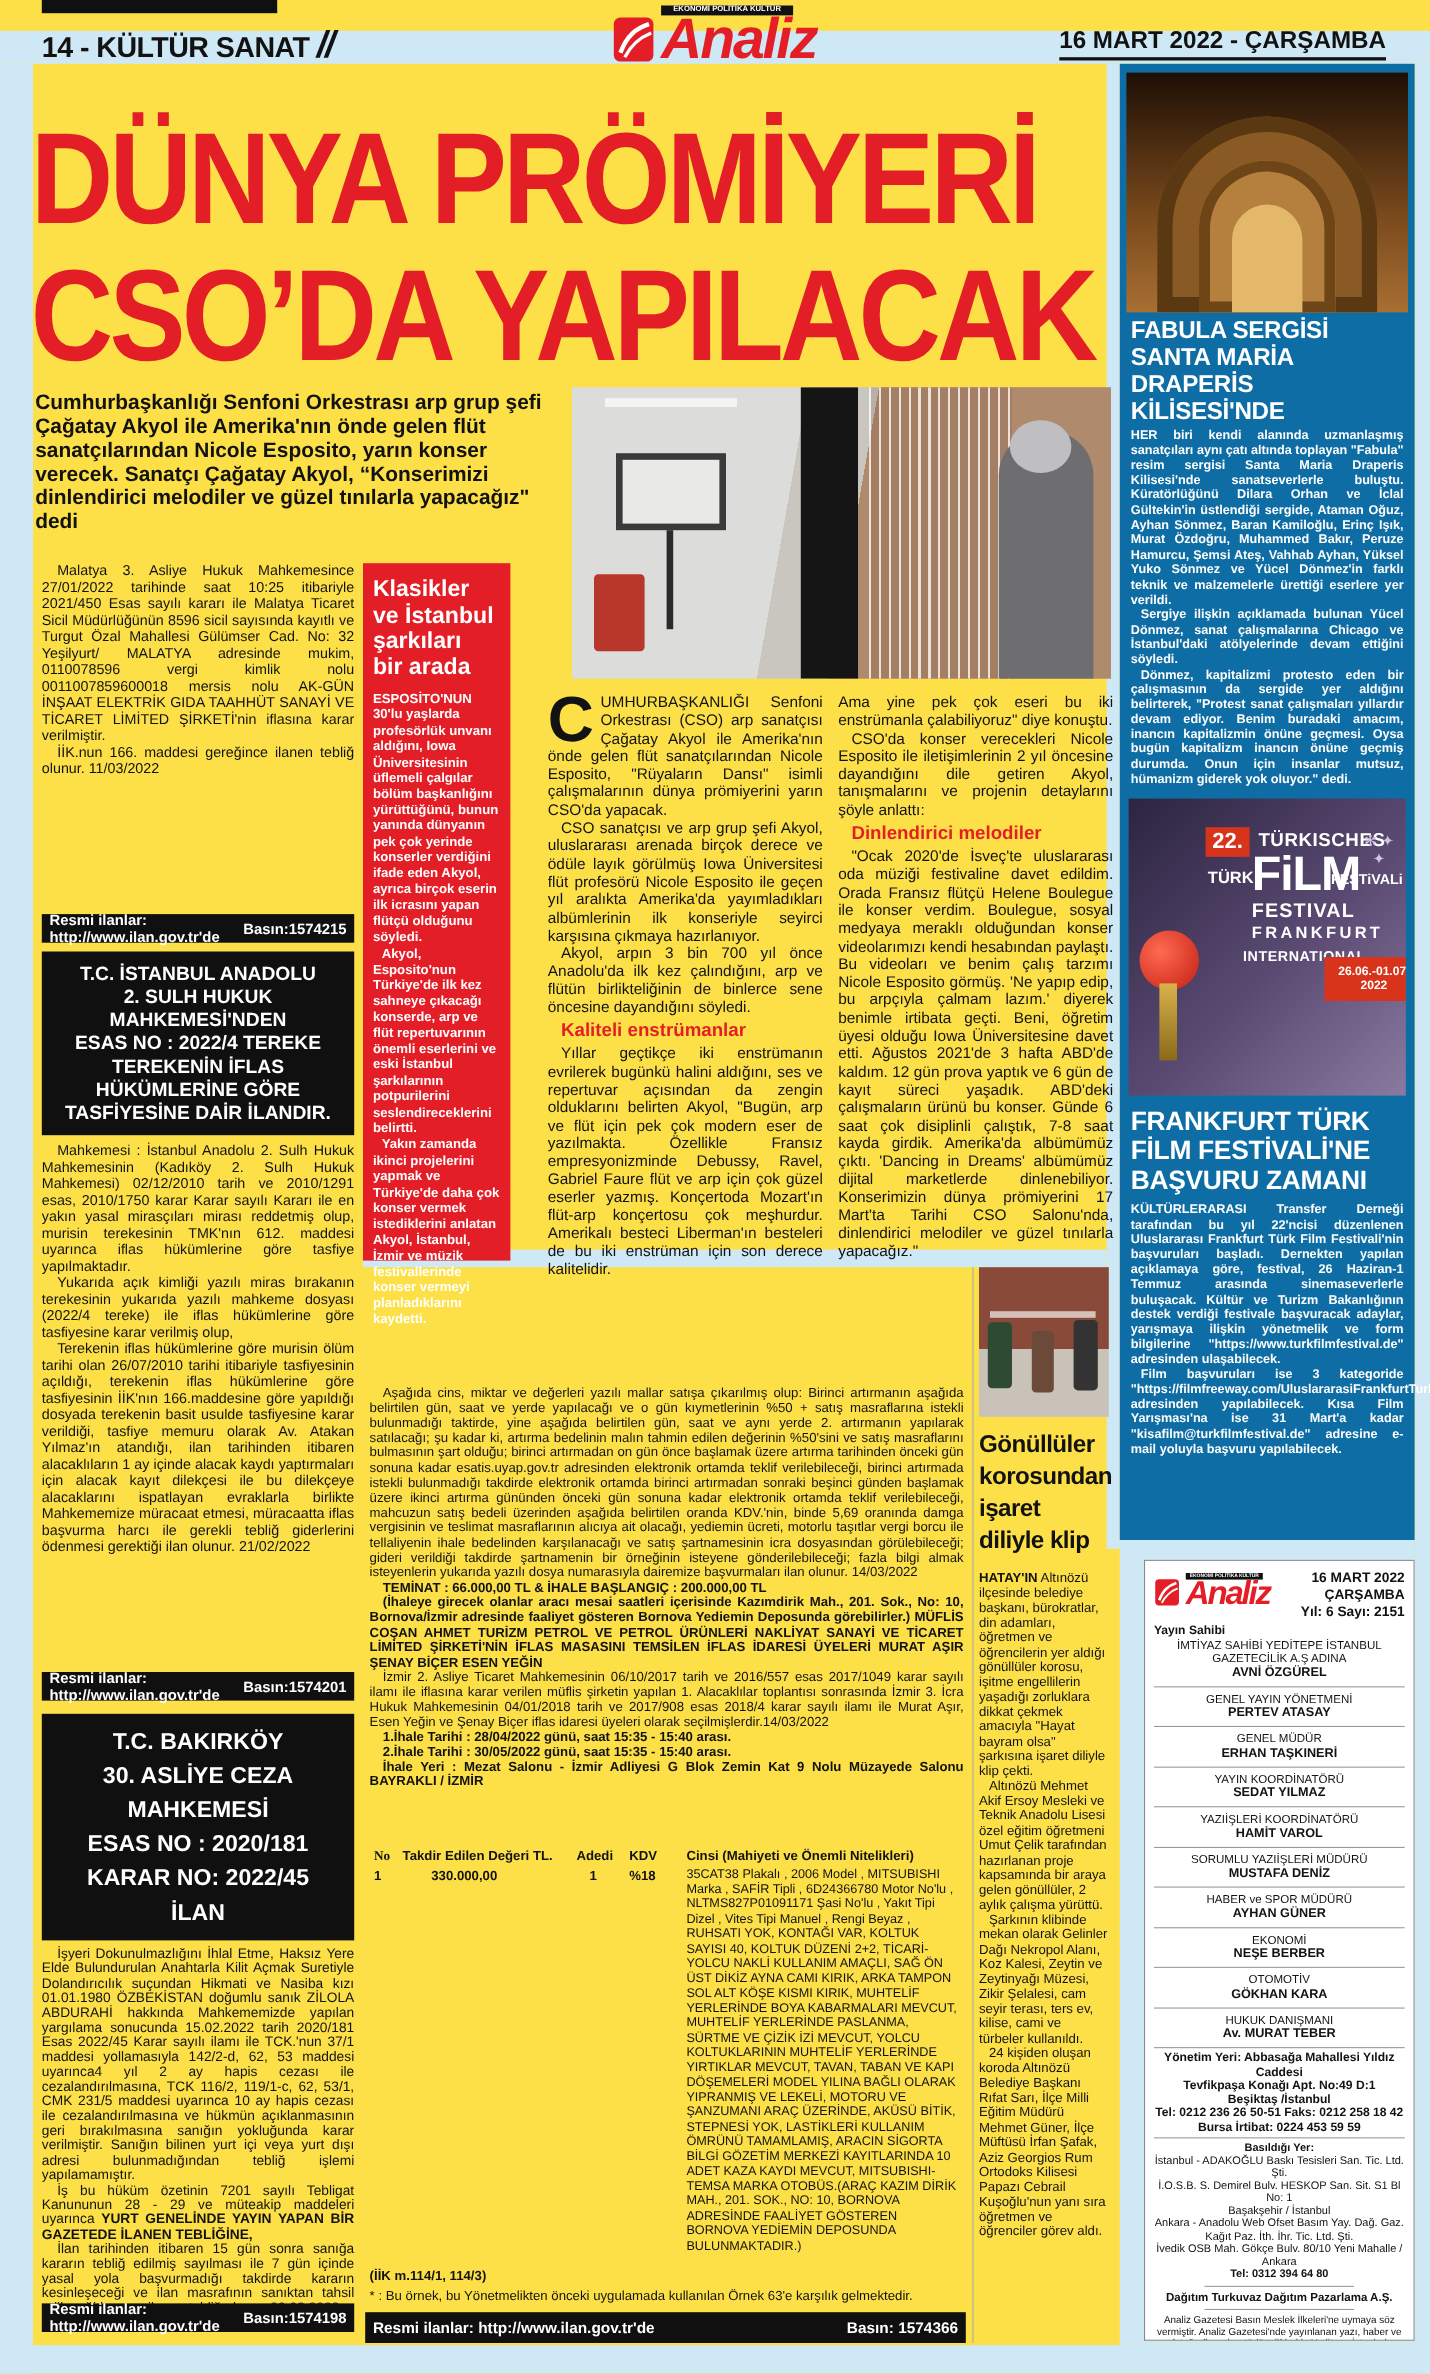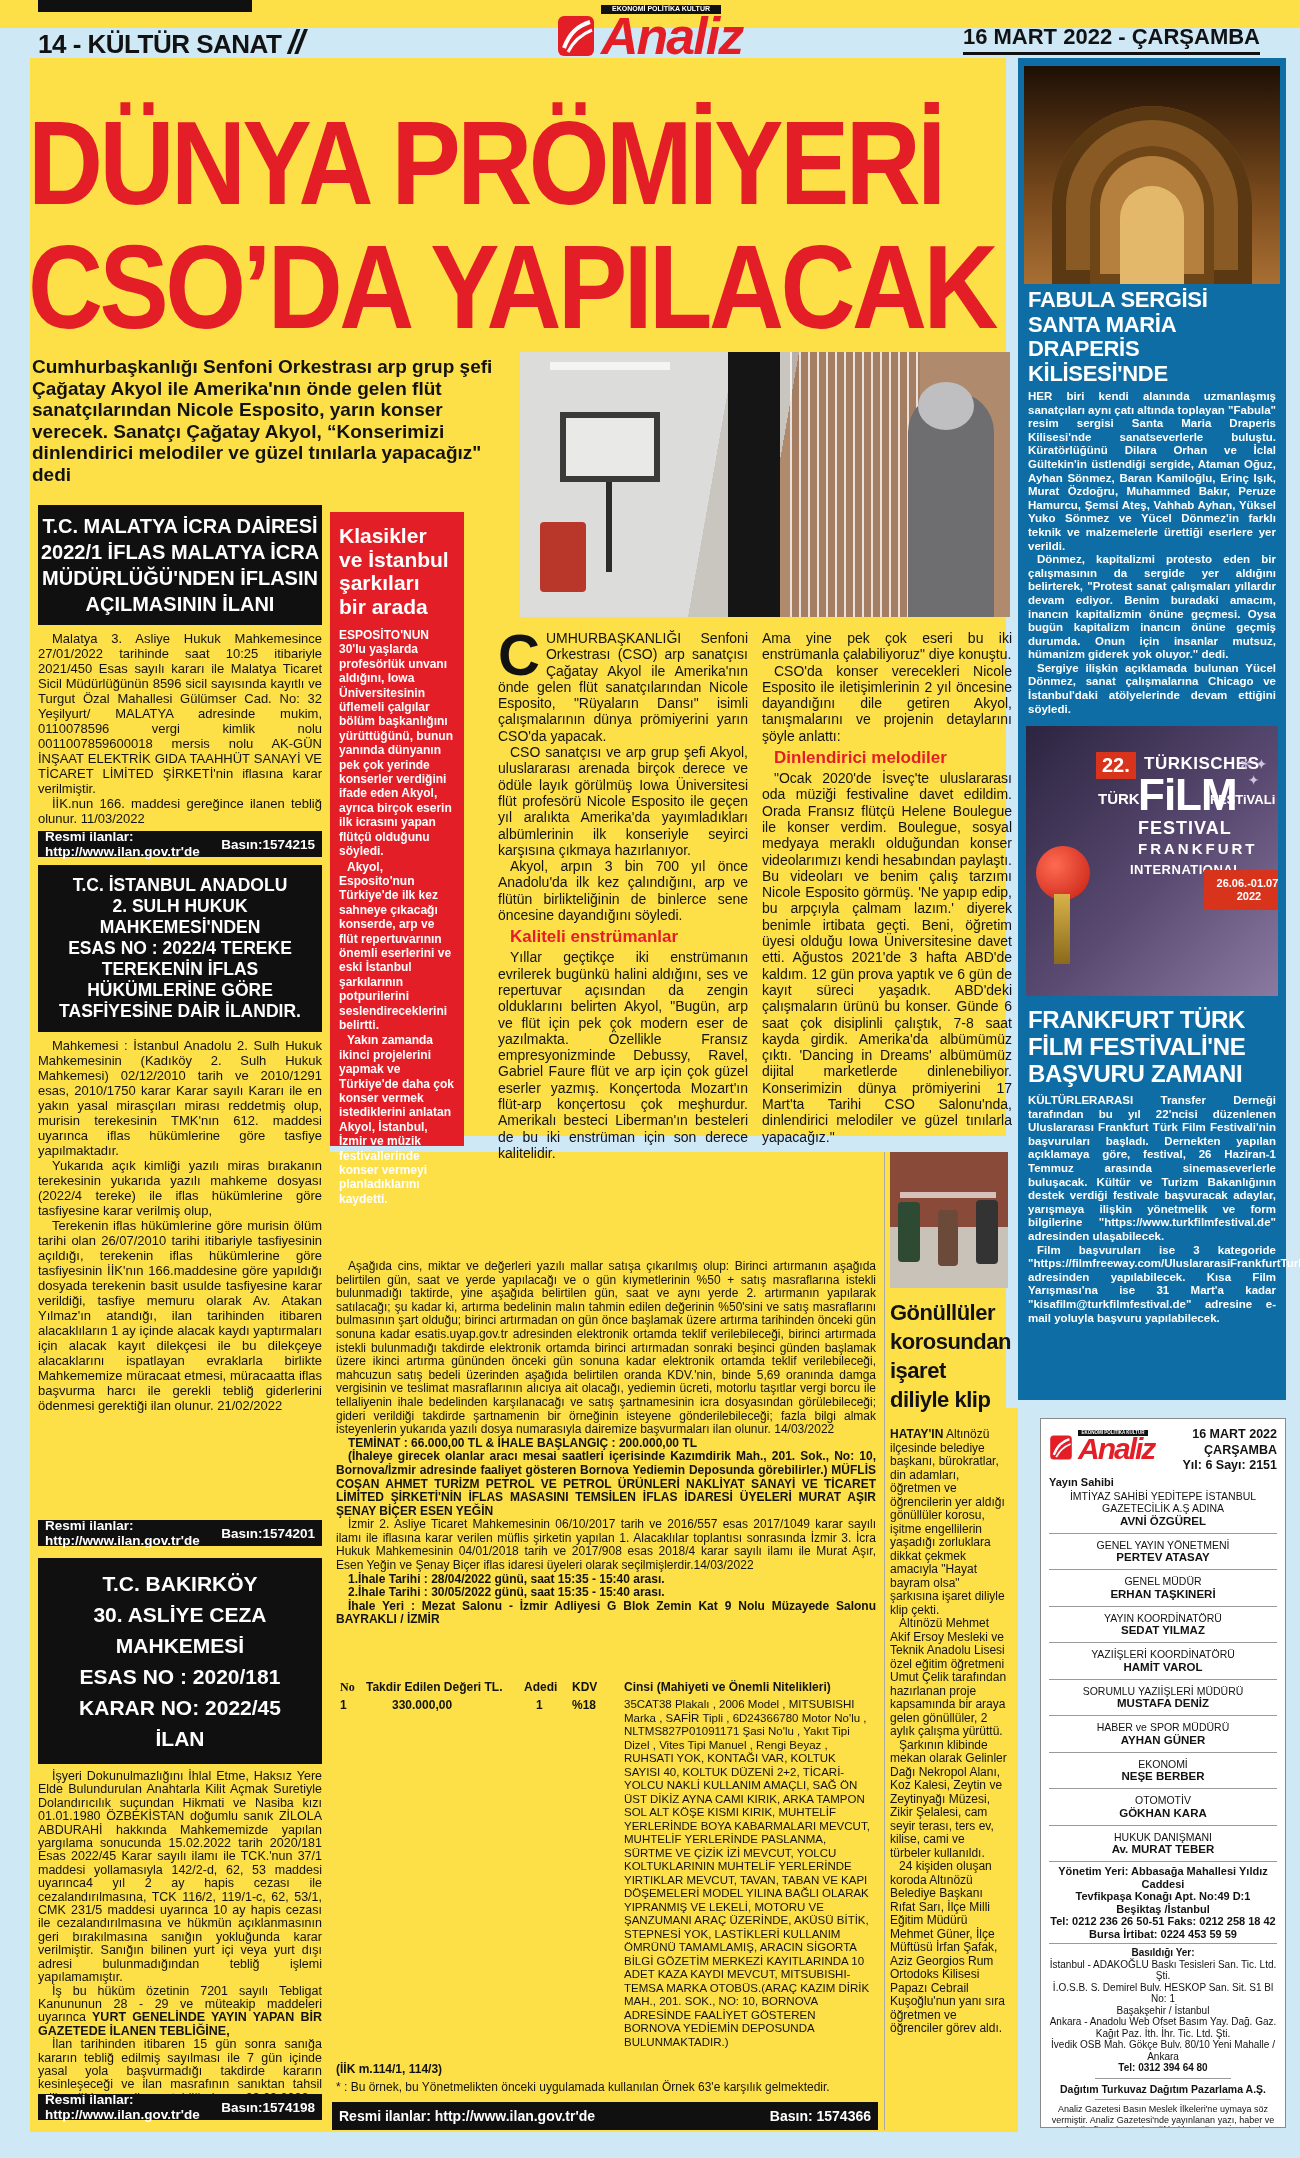--- a/index.html
+++ b/index.html
@@ -126,26 +126,20 @@
       <div>ve İstanbul</div>
       <div>şarkıları</div>
       <div>bir arada</div>
     </div>
     <p><span style="font-weight:800;">ESPOSİTO'NUN</span><span> 30'lu yaşlarda profesörlük unvanı aldığını, Iowa Üniversitesinin üflemeli çalgılar bölüm başkanlığını yürüttüğünü, bunun yanında dünyanın pek çok yerinde konserler verdiğini ifade eden Akyol, ayrıca birçok eserin ilk icrasını yapan flütçü olduğunu söyledi.</span></p>
     <p>Akyol, Esposito'nun Türkiye'de ilk kez sahneye çıkacağı konserde, arp ve flüt repertuvarının önemli eserlerini ve eski İstanbul şarkılarının potpurilerini seslendireceklerini belirtti.</p>
     <p>Yakın zamanda ikinci projelerini yapmak ve Türkiye'de daha çok konser vermek istediklerini anlatan Akyol, İstanbul, İzmir ve müzik festivallerinde konser vermeyi planladıklarını kaydetti.</p>
   </div>
 
   <div class="abs" style="left:38px;top:505px;width:284px;height:352px;">
-    <div class="notice-title" style="font-size:20px;line-height:26px;padding:8px 2px;">
-      <div>T.C. MALATYA İCRA DAİRESİ</div>
-      <div>2022/1 İFLAS MALATYA İCRA</div>
-      <div>MÜDÜRLÜĞÜ'NDEN İFLASIN</div>
-      <div>AÇILMASININ İLANI</div>
-    </div>
     <div class="notice-body just" style="padding-top:6px;">
       <p>Malatya 3. Asliye Hukuk Mahkemesince 27/01/2022 tarihinde saat 10:25 itibariyle 2021/450 Esas sayılı kararı ile Malatya Ticaret Sicil Müdürlüğünün 8596 sicil sayısında kayıtlı ve Turgut Özal Mahallesi Gülümser Cad. No: 32 Yeşilyurt/ MALATYA adresinde mukim, 0110078596 vergi kimlik nolu 0011007859600018 mersis nolu AK-GÜN İNŞAAT ELEKTRİK GIDA TAAHHÜT SANAYİ VE TİCARET LİMİTED ŞİRKETİ'nin iflasına karar verilmiştir.</p>
       <p>İİK.nun 166. maddesi gereğince ilanen tebliğ olunur. 11/03/2022</p>
     </div>
     <div class="abs bar notice-foot" style="left:0;bottom:0;width:284px;height:26px;">
       <span>Resmi ilanlar: http://www.ilan.gov.tr'de</span>
       <span>Basın:1574215</span>
     </div>
   </div>
 
@@ -248,22 +242,22 @@
       <div class="abs" style="left:96px;top:120px;width:64px;height:98px;background:#e3b86a;border-radius:32px 32px 0 0;"></div>
     </div>
     <div class="sb-title abs" style="left:10px;top:230px;width:250px;">
       <div>FABULA SERGİSİ</div>
       <div>SANTA MARİA</div>
       <div>DRAPERİS</div>
       <div>KİLİSESİ'NDE</div>
     </div>
     <div class="sb-body abs just" style="left:10px;top:332px;width:248px;">
       <p><b style="font-weight:800;">HER</b><span> biri kendi alanında uzmanlaşmış sanatçıları aynı çatı altında toplayan "Fabula" resim sergisi Santa Maria Draperis Kilisesi'nde sanatseverlerle buluştu. Küratörlüğünü Dilara Orhan ve İclal Gültekin'in üstlendiği sergide, Ataman Oğuz, Ayhan Sönmez, Baran Kamiloğlu, Erinç Işık, Murat Özdoğru, Muhammed Bakır, Peruze Hamurcu, Şemsi Ateş, Vahhab Ayhan, Yüksel Yuko Sönmez ve Yücel Dönmez'in farklı teknik ve malzemelerle ürettiği eserlere yer verildi.</span></p>
+      <p>Sergiye ilişkin açıklamada bulunan Yücel Dönmez, sanat çalışmalarına Chicago ve İstanbul'daki atölyelerinde devam ettiğini söyledi.</p>
       <p>Dönmez, kapitalizmi protesto eden bir çalışmasının da sergide yer aldığını belirterek, "Protest sanat çalışmaları yıllardır devam ediyor. Benim buradaki amacım, inancın kapitalizmin önüne geçmesi. Oysa bugün kapitalizm inancın önüne geçmiş durumda. Onun için insanlar mutsuz, hümanizm giderek yok oluyor." dedi.</p>
-      <p>Sergiye ilişkin açıklamada bulunan Yücel Dönmez, sanat çalışmalarına Chicago ve İstanbul'daki atölyelerinde devam ettiğini söyledi.</p>
     </div>
 
     <div class="photo" style="left:8px;top:668px;width:252px;height:270px;background:linear-gradient(135deg,#2c2440,#5a4a72 55%,#8a7aa0);color:#fff;">
       <div class="abs" style="left:10px;top:120px;width:54px;height:54px;background:radial-gradient(circle at 35% 35%,#ff6a52,#c41e10);border-radius:50%;"></div>
       <div class="abs" style="left:28px;top:168px;width:16px;height:70px;background:linear-gradient(#d8b24a,#8a6a1a);"></div>
       <div class="abs" style="left:70px;top:26px;background:#d8341c;font-weight:900;font-size:20px;padding:2px 6px;">22.</div>
       <div class="abs" style="left:118px;top:28px;font-weight:800;font-size:17px;letter-spacing:.5px;">TÜRKISCHES</div>
       <div class="abs" style="left:72px;top:64px;font-weight:700;font-size:15px;">TÜRK</div>
       <div class="abs" style="left:112px;top:44px;font-weight:900;font-size:44px;letter-spacing:-1px;">FiLM</div>
       <div class="abs" style="left:184px;top:66px;font-weight:800;font-size:13px;">FESTiVALi</div>

